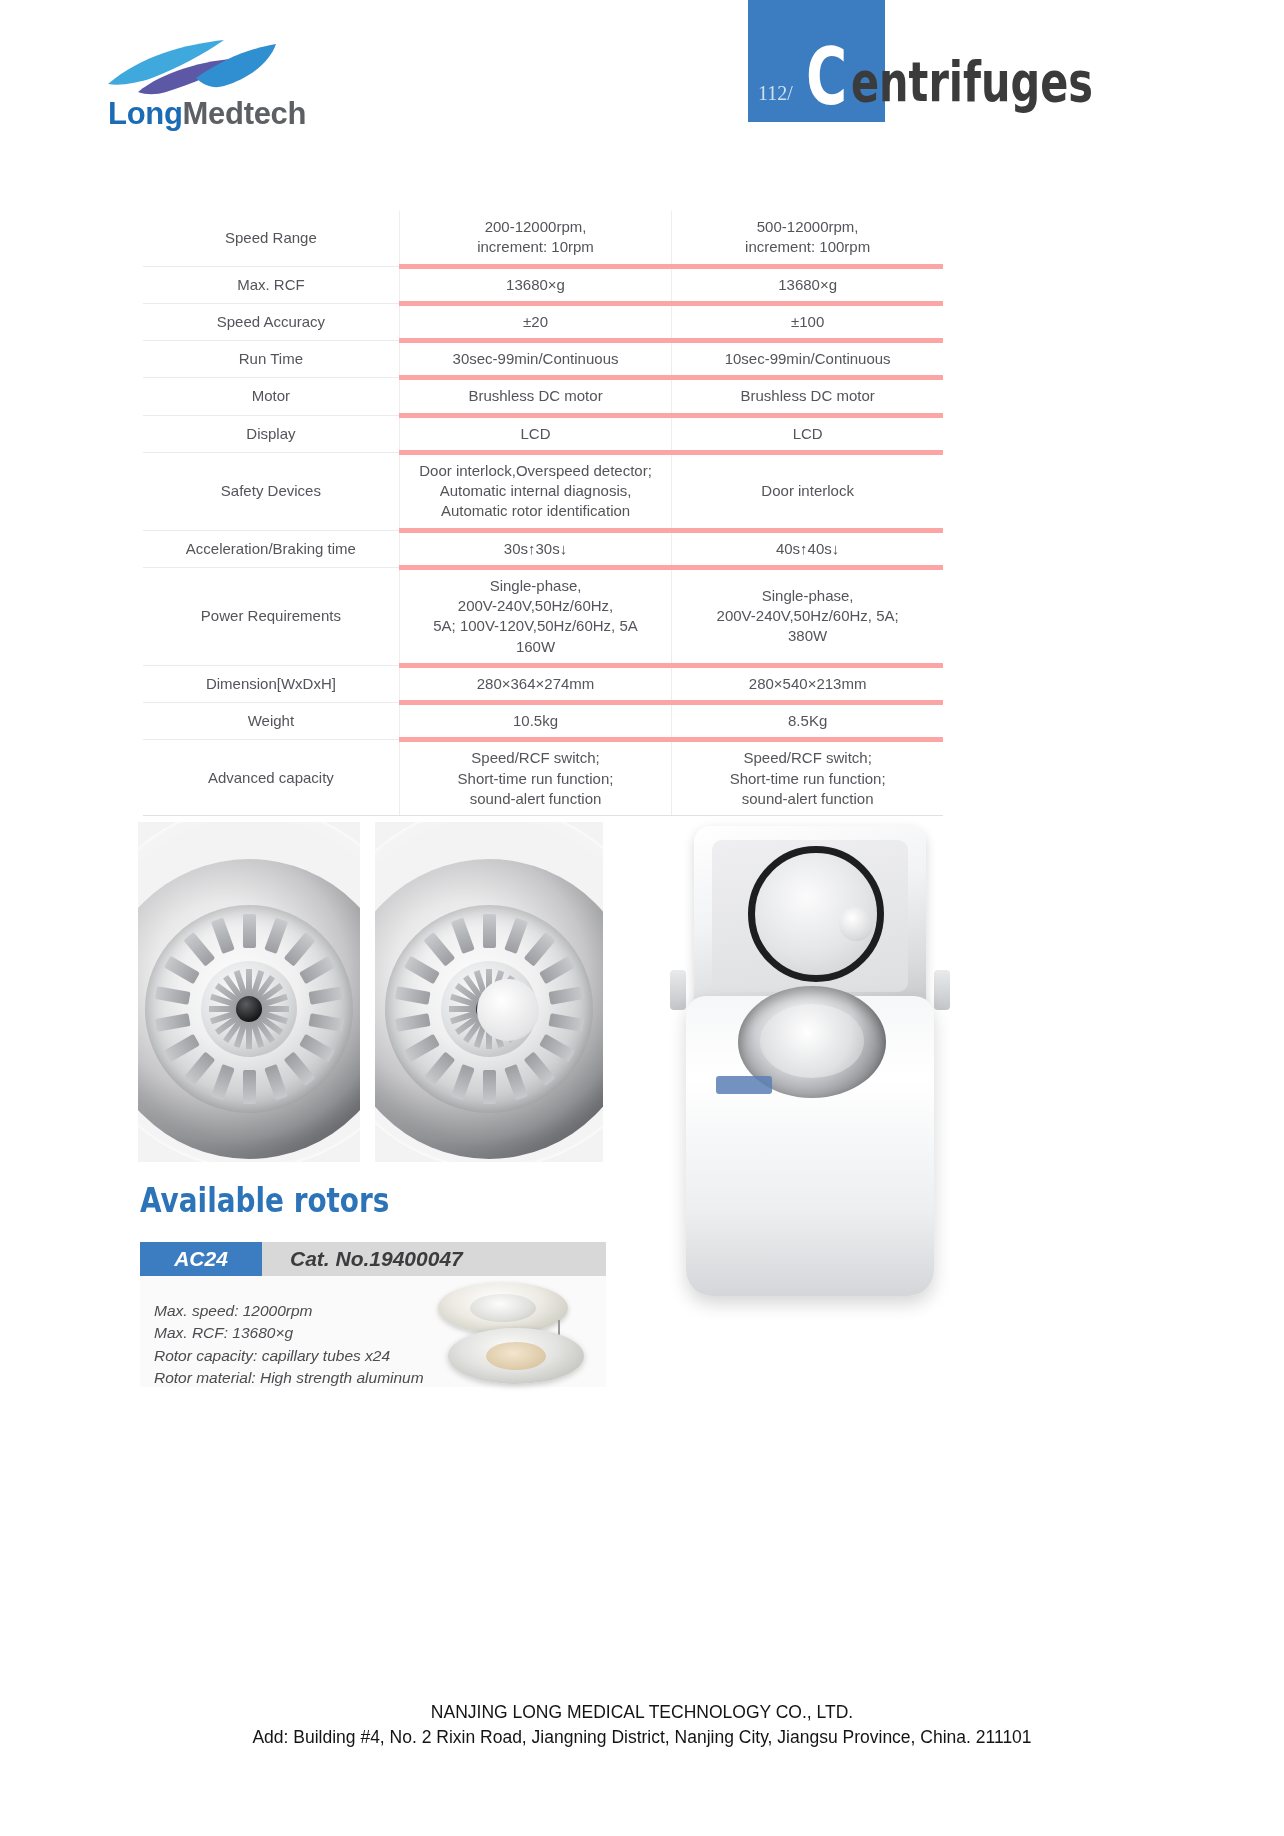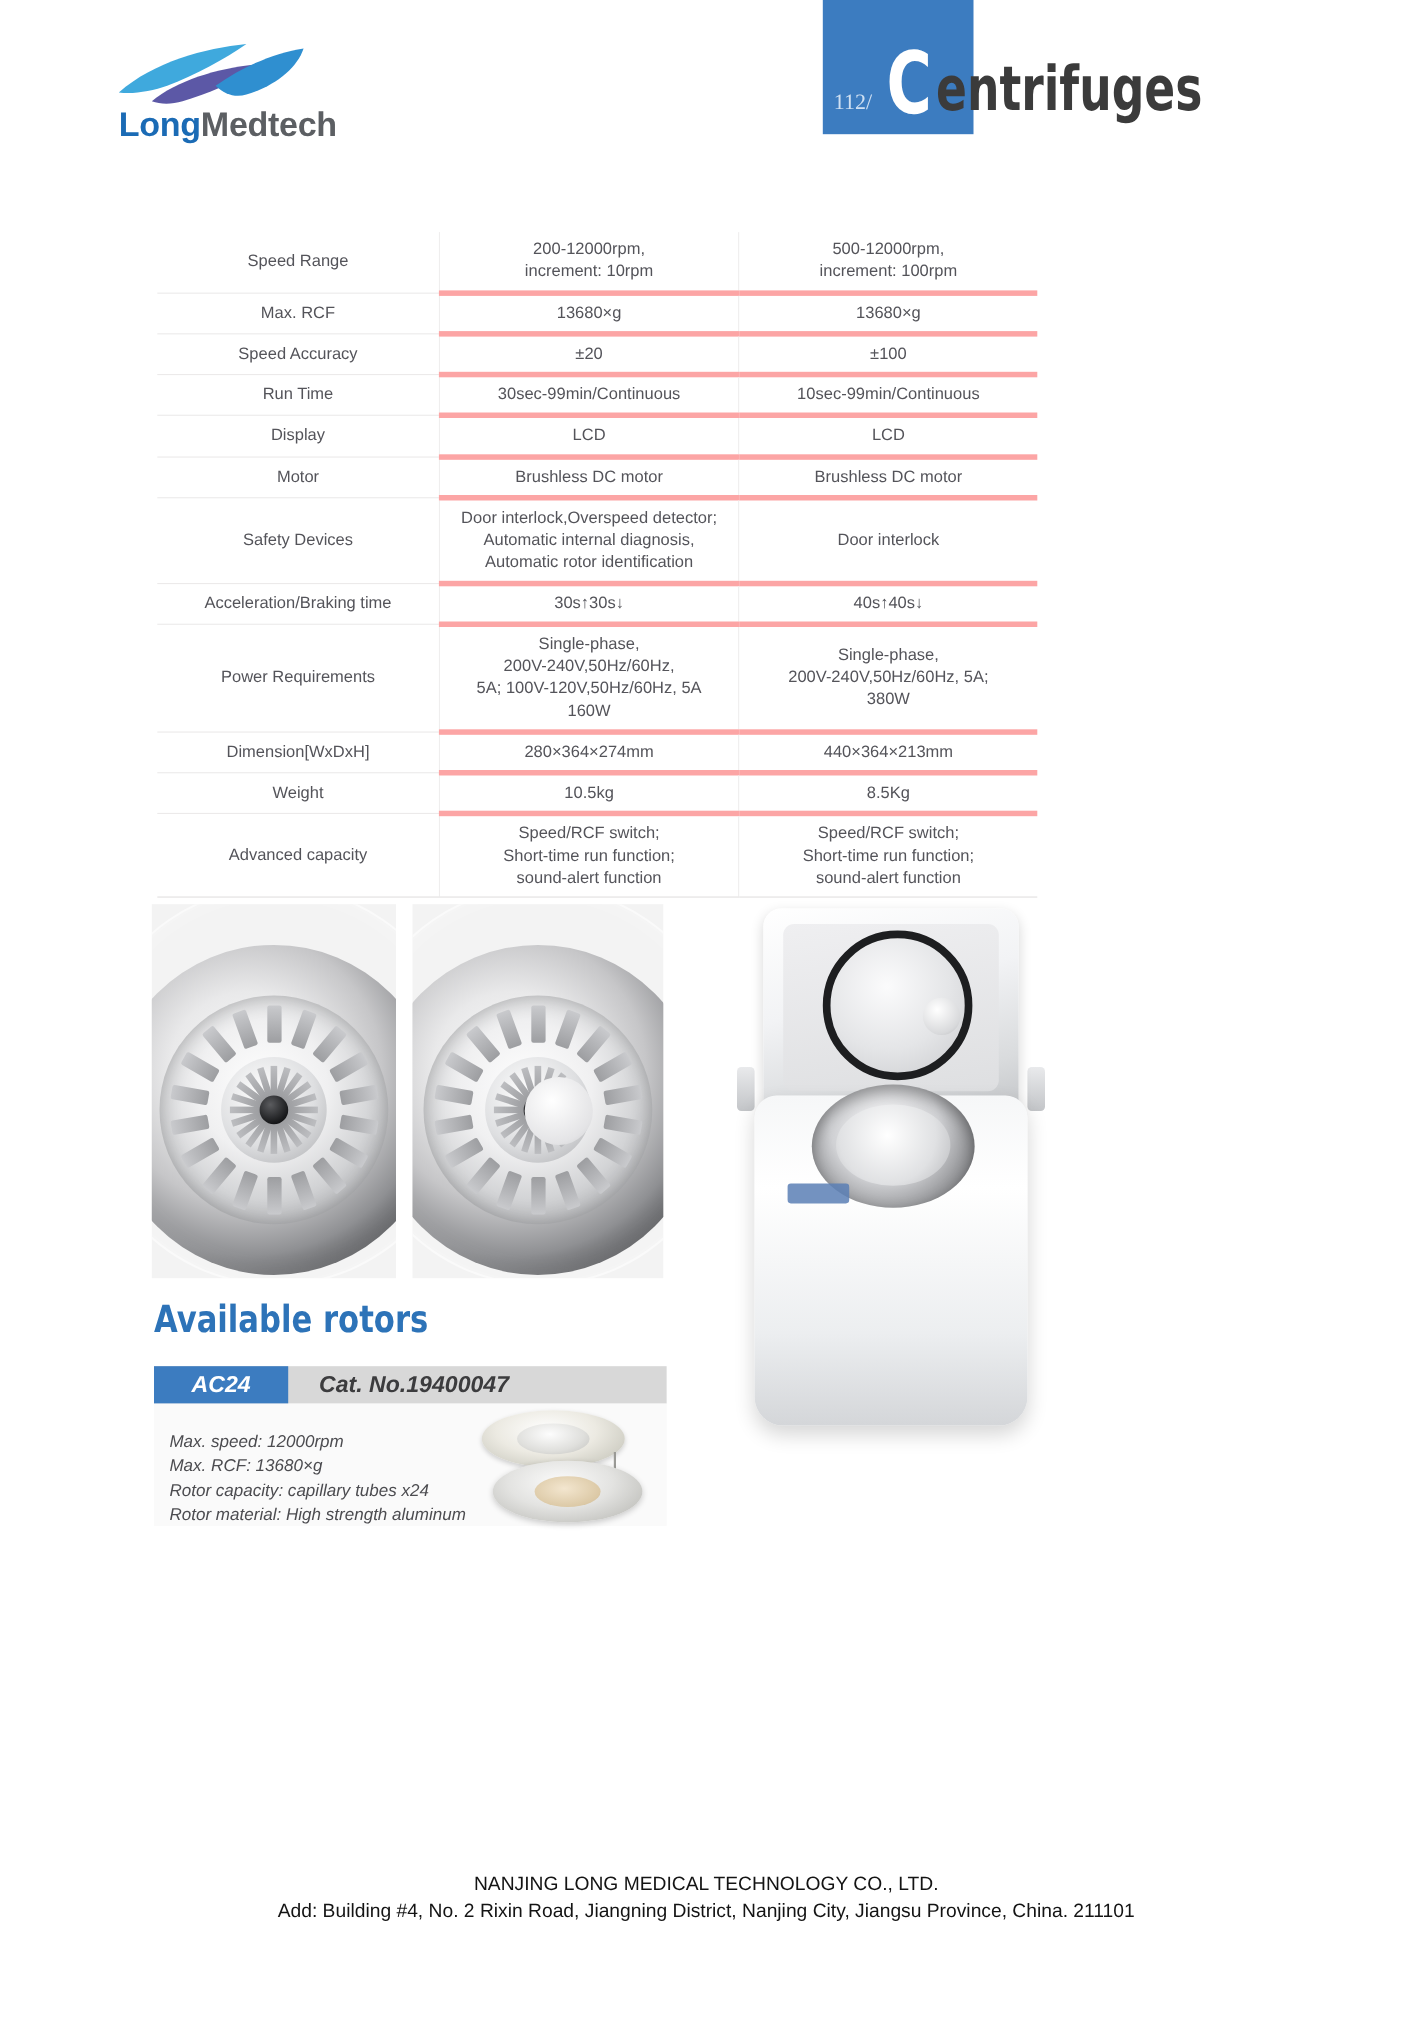--- a/index.html
+++ b/index.html
@@ -159,48 +159,48 @@
         <td class="label">Speed Accuracy</td>
         <td class="v">±20</td>
         <td class="v">±100</td>
       </tr>
     <tr>
         <td class="label">Run Time</td>
         <td class="v">30sec-99min/Continuous</td>
         <td class="v">10sec-99min/Continuous</td>
       </tr>
     <tr>
+        <td class="label">Motor</td>
+        <td class="v">Brushless DC motor</td>
+        <td class="v">Brushless DC motor</td>
+      </tr>
+    <tr>
         <td class="label">Display</td>
         <td class="v">LCD</td>
         <td class="v">LCD</td>
       </tr>
     <tr>
-        <td class="label">Motor</td>
-        <td class="v">Brushless DC motor</td>
-        <td class="v">Brushless DC motor</td>
-      </tr>
-    <tr>
         <td class="label">Safety Devices</td>
         <td class="v">Door interlock,Overspeed detector;<br>Automatic internal diagnosis,<br>Automatic rotor identification</td>
         <td class="v">Door interlock</td>
       </tr>
     <tr>
         <td class="label">Acceleration/Braking time</td>
         <td class="v">30s↑30s↓</td>
         <td class="v">40s↑40s↓</td>
       </tr>
     <tr>
         <td class="label">Power Requirements</td>
         <td class="v">Single-phase,<br>200V-240V,50Hz/60Hz,<br>5A; 100V-120V,50Hz/60Hz, 5A<br>160W</td>
         <td class="v">Single-phase,<br>200V-240V,50Hz/60Hz, 5A;<br>380W</td>
       </tr>
     <tr>
         <td class="label">Dimension[WxDxH]</td>
         <td class="v">280×364×274mm</td>
-        <td class="v">440×364×213mm</td>
+        <td class="v">280×540×213mm</td>
       </tr>
     <tr>
         <td class="label">Weight</td>
         <td class="v">10.5kg</td>
         <td class="v">8.5Kg</td>
       </tr>
     <tr>
         <td class="label">Advanced capacity</td>
         <td class="v">Speed/RCF switch;<br>Short-time run function;<br>sound-alert function</td>
         <td class="v">Speed/RCF switch;<br>Short-time run function;<br>sound-alert function</td>

